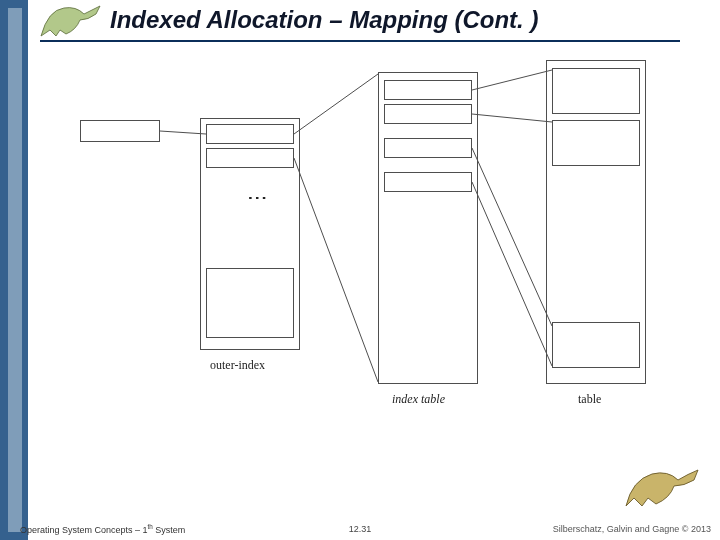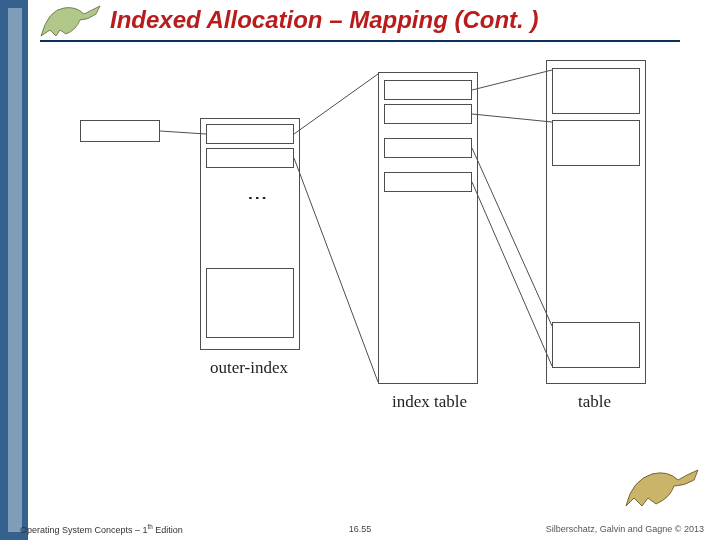--- a/index.html
+++ b/index.html
@@ -25,21 +25,21 @@
   }
   .title-row {
     position: absolute;
     left: 40px; top: 6px;
     width: 660px;
   }
   .title-text {
     font-size: 24px;
     font-weight: bold;
     font-style: italic;
-    color: #b91c1c;
+    color: #0f172a;
     margin-left: 70px;
   }
   .title-underline {
     position: absolute;
     left: 40px; top: 40px;
     width: 640px;
     height: 2px;
     background: #0b2e5a;
   }
   .dino-small {
@@ -56,38 +56,38 @@
     position: absolute;
     left: 0; bottom: 0;
     width: 720px; height: 22px;
     display: flex;
     align-items: center;
     font-size: 9px;
     color: #333;
   }
   .footer-left { position: absolute; left: 20px; }
   .footer-center { position: absolute; left: 50%; transform: translateX(-50%); color: #444; }
-  .footer-right { position: absolute; right: 16px; color: #555; }
+  .footer-right { position: absolute; right: 9px; color: #555; }
   sup { font-size: 0.7em; }
 
   
   .diagram {
     position: absolute;
     left: 50px; top: 60px;
     width: 640px; height: 420px;
   }
   .box {
     position: absolute;
     border: 1px solid #4e4e4e;
     background: #fff;
   }
   .label {
     position: absolute;
     font-family: "Times New Roman", serif;
-    font-size: 17px;
+    font-size: 12px;
     color: #222;
   }
   .vdots {
     position: absolute;
     font-family: "Times New Roman", serif;
     font-size: 20px;
     letter-spacing: 0;
     writing-mode: vertical-rl;
     color: #222;
   }
@@ -124,21 +124,21 @@
   <div class="box" style="left:156px; top:88px; width:88px; height:20px;"></div>
   <div class="vdots" style="left:196px; top:128px;">⋮</div>
   <div class="box" style="left:156px; top:208px; width:88px; height:70px; border:1px solid #4e4e4e;"></div>
   <div class="label" style="left:160px; top:298px;">outer-index</div>
 
   <div class="box" style="left:328px; top:12px; width:100px; height:312px;"></div>
   <div class="box" style="left:334px; top:20px; width:88px; height:20px;"></div>
   <div class="box" style="left:334px; top:44px; width:88px; height:20px;"></div>
   <div class="box" style="left:334px; top:78px; width:88px; height:20px;"></div>
   <div class="box" style="left:334px; top:112px; width:88px; height:20px;"></div>
-  <div class="label" style="left:342px; top:332px;">index table</div>
+  <div class="label" style="left:342px; top:332px;font-style:italic;">index table</div>
 
   <div class="box" style="left:496px; top:0px; width:100px; height:324px;"></div>
   <div class="box" style="left:502px; top:8px; width:88px; height:46px;"></div>
   <div class="box" style="left:502px; top:60px; width:88px; height:46px;"></div>
   <div class="box" style="left:502px; top:262px; width:88px; height:46px;"></div>
   <div class="label" style="left:528px; top:332px;">table</div>
 
   <svg class="lines">
 
     <line x1="110" y1="71" x2="156" y2="74" stroke="#4e4e4e" stroke-width="1"></line>
@@ -155,17 +155,17 @@
 </div>
 
 <div class="dino-large">
   <svg viewBox="0 0 78 48">
     <path d="M4 44 Q10 18 30 12 Q46 8 56 18 Q66 12 76 8 L72 18 Q62 24 52 24 Q48 36 34 42 L26 36 L20 44 L12 36 Z" fill="#c9b46a" stroke="#6a5a2a" stroke-width="0.9"></path>
   </svg>
 </div>
 
 <div class="footer">
   <div class="footer-left">
-    <span>Operating System Concepts – 1</span><sup>th</sup><span> Edition</span>
+    <span>Operating System Concepts – 1</span><sup>th</sup><span> System</span>
   </div>
-  <div class="footer-center">16.55</div>
+  <div class="footer-center">12.31</div>
   <div class="footer-right">Silberschatz, Galvin and Gagne © 2013</div>
 </div>
 
 </body></html>

